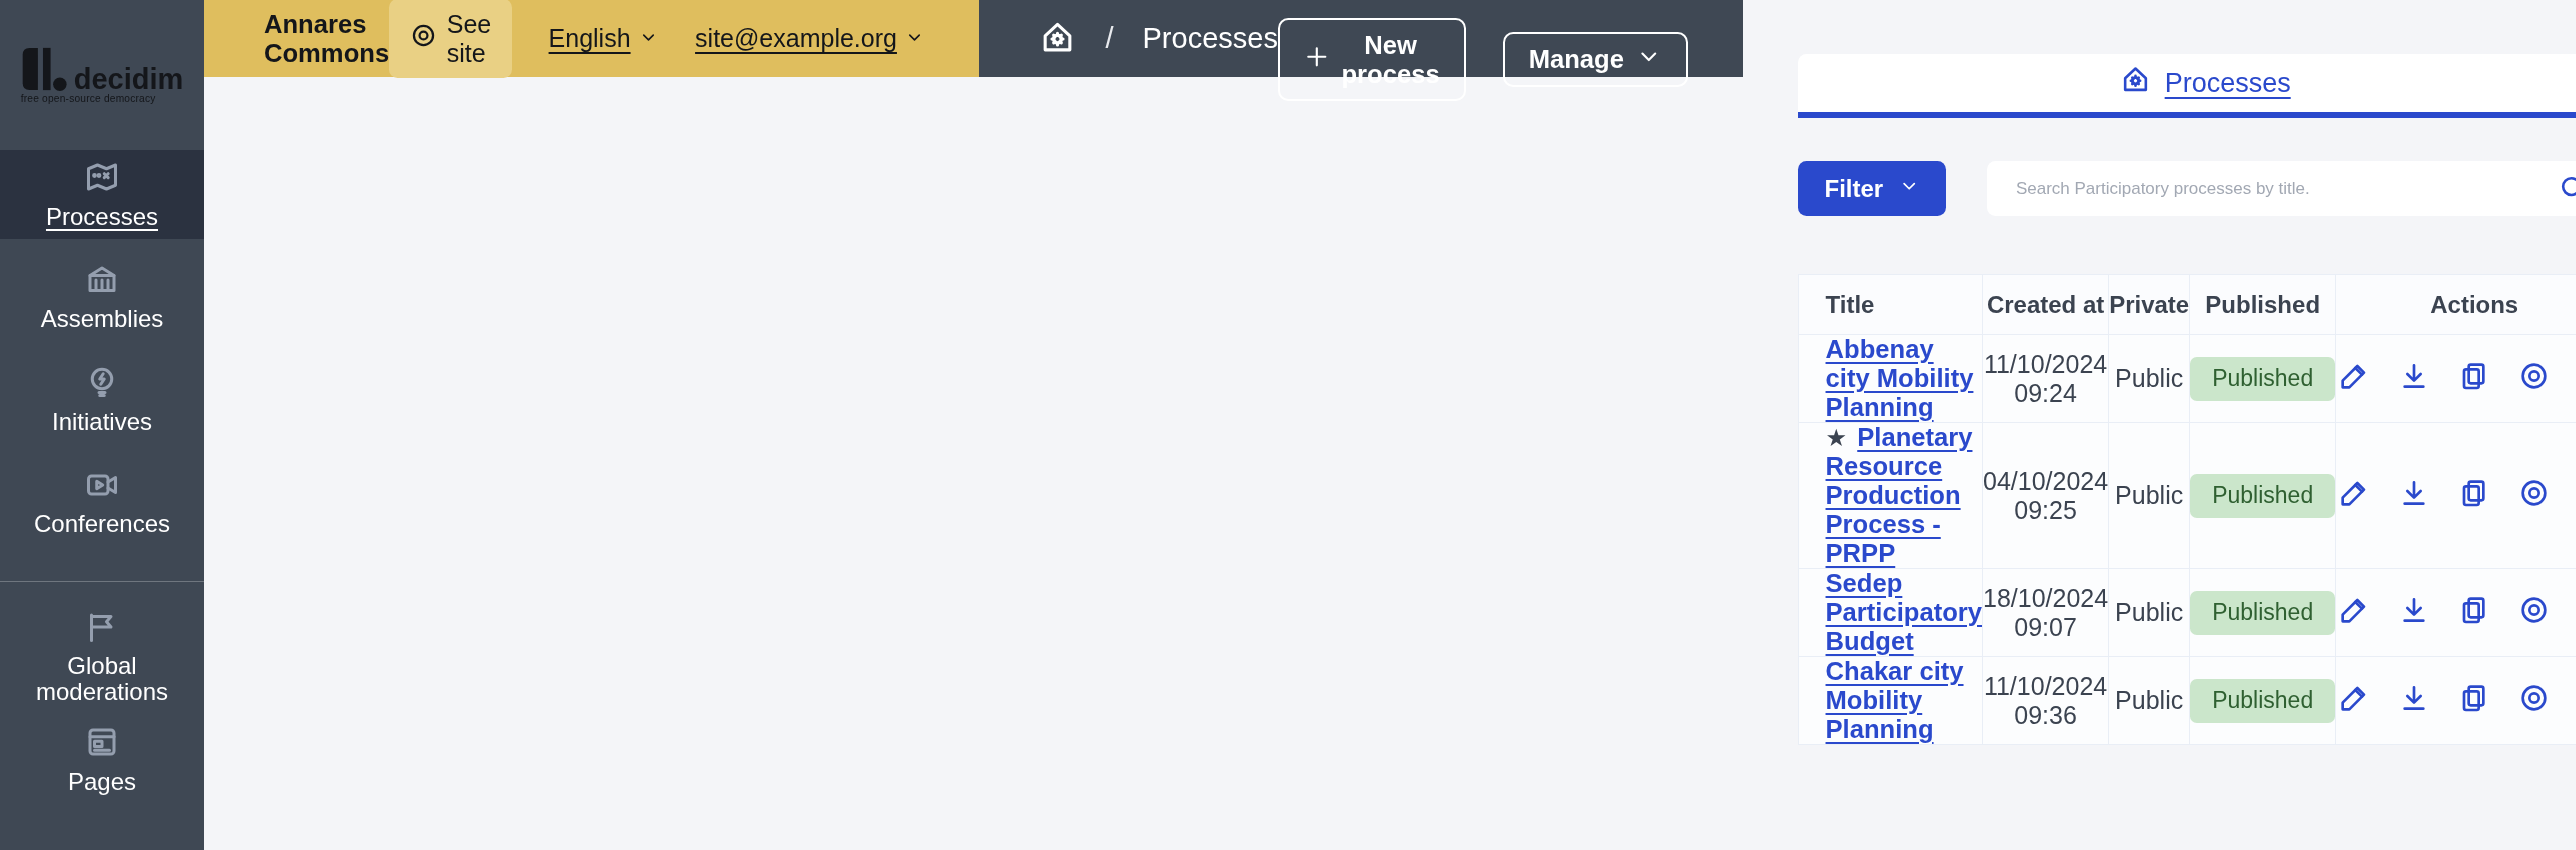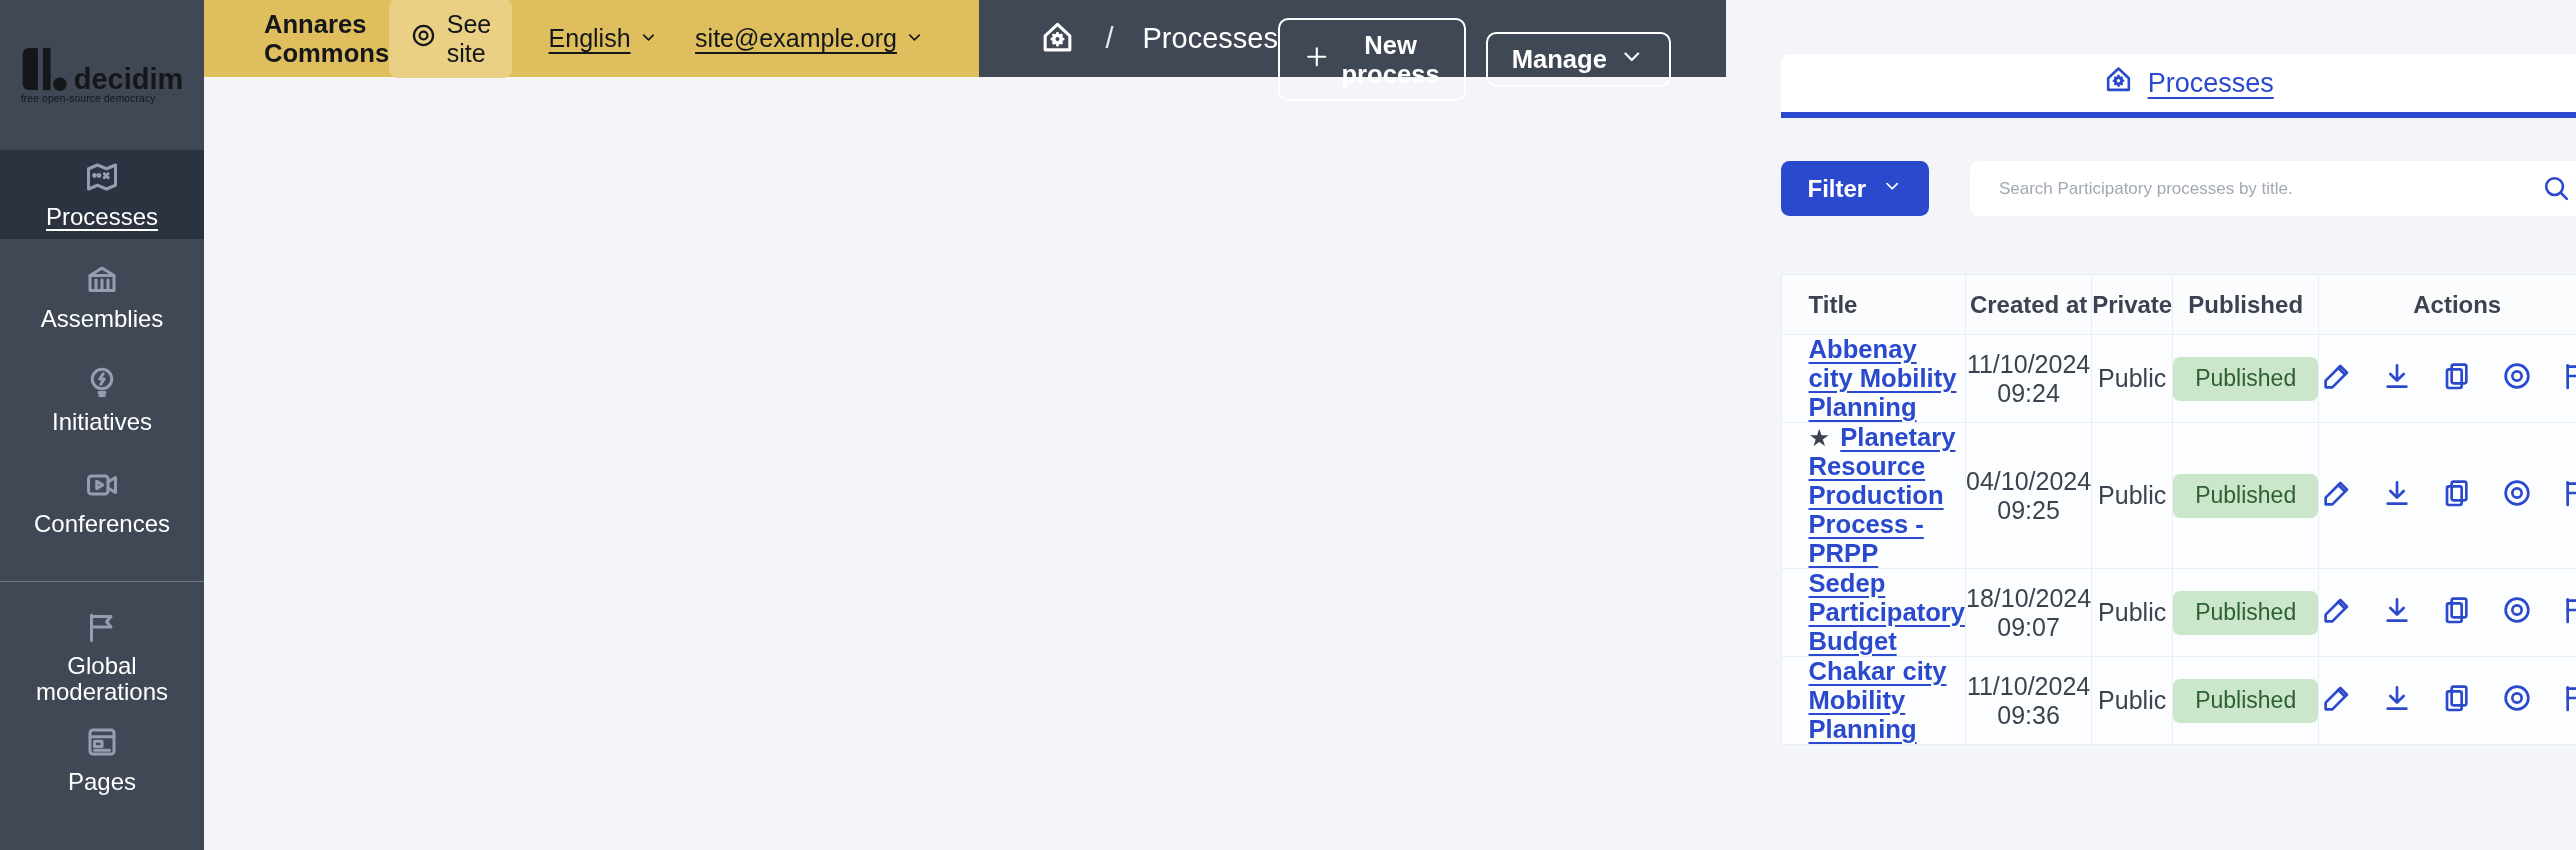--- a/index.html
+++ b/index.html
@@ -38,21 +38,21 @@
   .top-link { display:flex; align-items:flex-end; gap:8.5px; font-size:25px; cursor:pointer; }
   .top-link .lbl { text-decoration:underline; text-underline-offset:5.1px; }
   .chev svg { width:19px; height:19px; }
 
   .subheader { height:77px; background:#3f4854; display:flex; align-items:center;
                padding:0 55px 0 60px; color:#fff; }
   .crumb { display:flex; align-items:center; gap:29px; }
   .crumb .home svg { width:37px; height:37px; }
   .crumb-sep { font-size:29px; color:#e8eaee; }
   .crumb-current { font-size:29px; color:#fff; }
-  .subheader-right { margin-left:auto; display:flex; align-items:center; gap:20px;margin-top:42px; }
+  .subheader-right { margin-left:auto; display:flex; align-items:center; gap:37px;margin-top:42px; }
   .ghost-btn { display:flex; align-items:center; gap:12px; border:2.6px solid #fff;
                border-radius:10.2px; background:transparent; color:#fff; font-weight:bold;
                font-size:25.6px; padding:10.2px 24px; cursor:pointer;
                font-family:"Liberation Sans", sans-serif; }
   .ghost-btn svg { width:25.6px; height:25.6px; }
 
   
   .main { flex:1; background:#f4f5f8; padding:54px 51px 0 55px; }
 
   .tabs { display:flex; gap:8.5px; }

